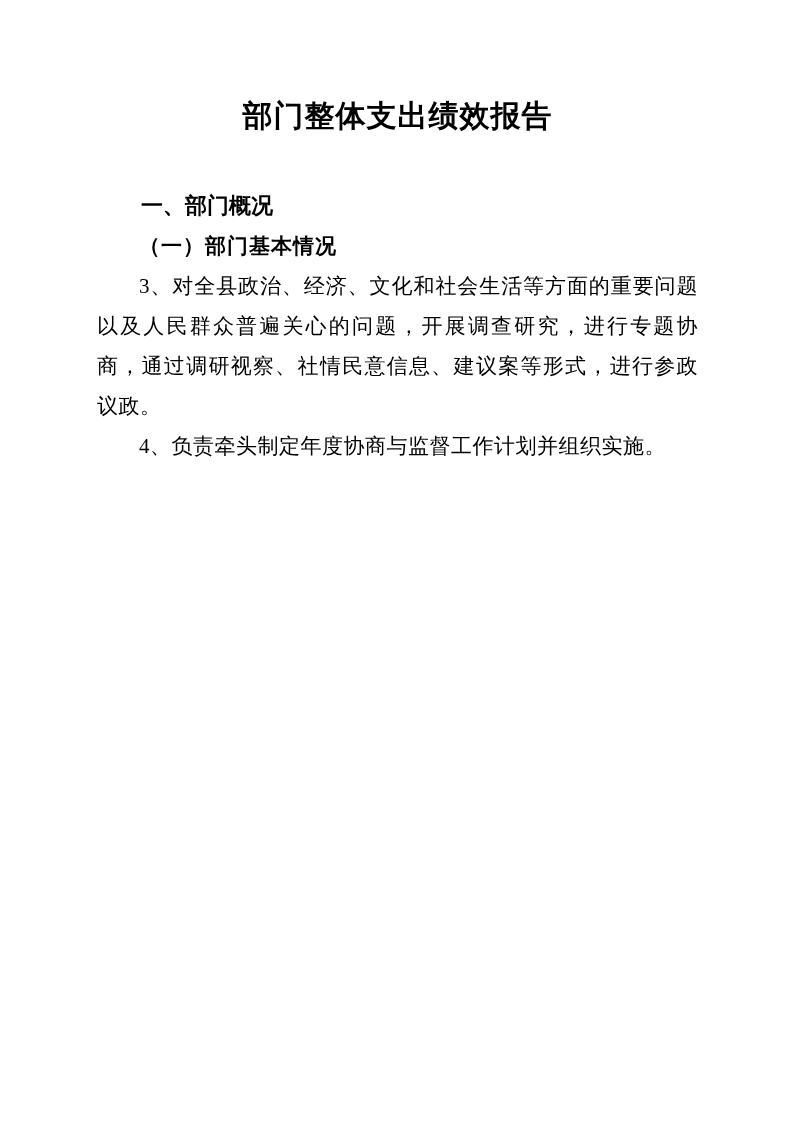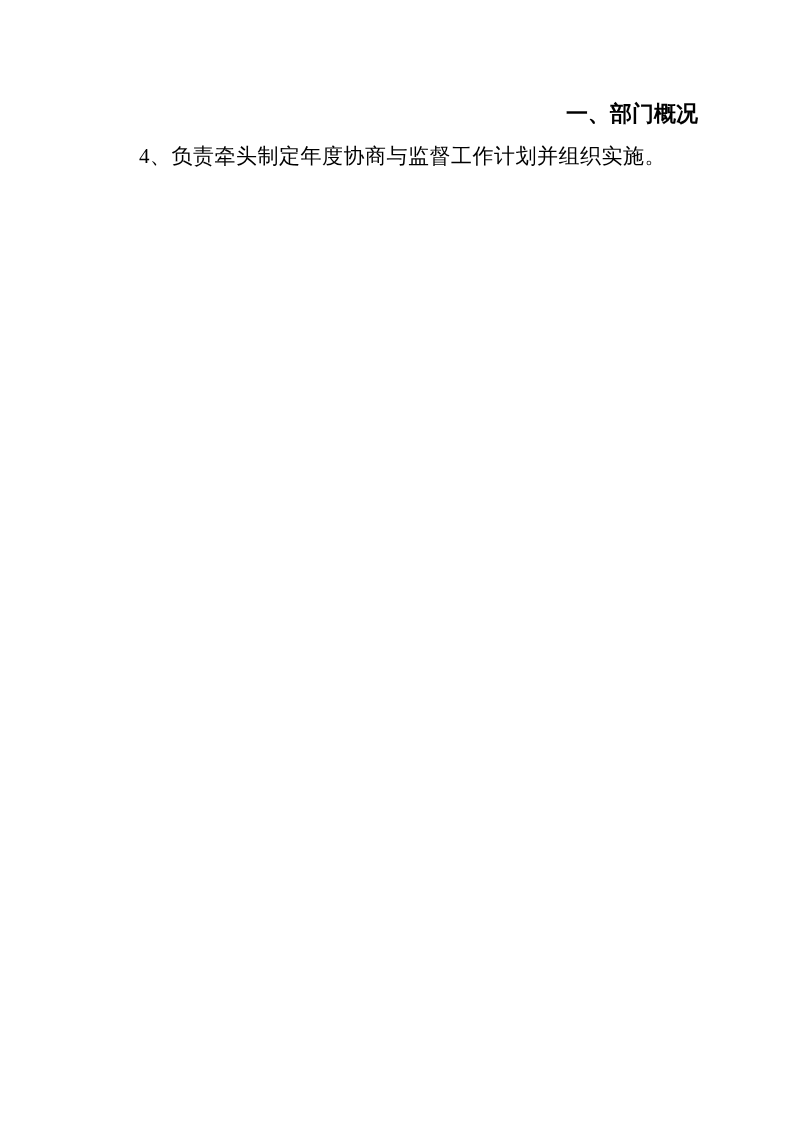--- a/index.html
+++ b/index.html
@@ -28,44 +28,47 @@
     color: #000000;
   }
   .doc-body {
     font-size: 21px;
     line-height: 40px;
     text-align: justify;
     text-justify: inter-ideograph;
     color: #000000;
   }
   .section-heading {
-    font-family: Liberation Mono, monospace;
+    font-family: Liberation Serif, serif;
     font-weight: bold;
     font-size: 22px;
     line-height: 40px;
     text-indent: 2em;
-    text-align: right;
+    text-align: left;
   }
   .subsection-heading {
     font-family: "Liberation Serif", "DejaVu Serif", serif;
     font-weight: bold;
     font-size: 21px;
     line-height: 40px;
     text-indent: 2em;
     text-align: left;
     letter-spacing: 1px;
   }
   .doc-body p {
     text-indent: 2em;
     letter-spacing: 0.5px;
   }
 </style>
 </head>
 <body>
 
 <div class="page">
   <div class="content">
+    <h1 class="doc-title">部门整体支出绩效报告</h1>
     <div class="doc-body">
       <h2 class="section-heading">一、部门概况</h2>
+      <h3 class="subsection-heading">（一）部门基本情况</h3>
+      <p>3、对全县政治、经济、文化和社会生活等方面的重要问题以及人民群众普遍关心的问题，开展调查研究，进行专题协商，通过调研视察、社情民意信息、建议案等形式，进行参政议政。</p>
       <p>4、负责牵头制定年度协商与监督工作计划并组织实施。</p>
     </div>
   </div>
 </div>
 
 </body></html>

